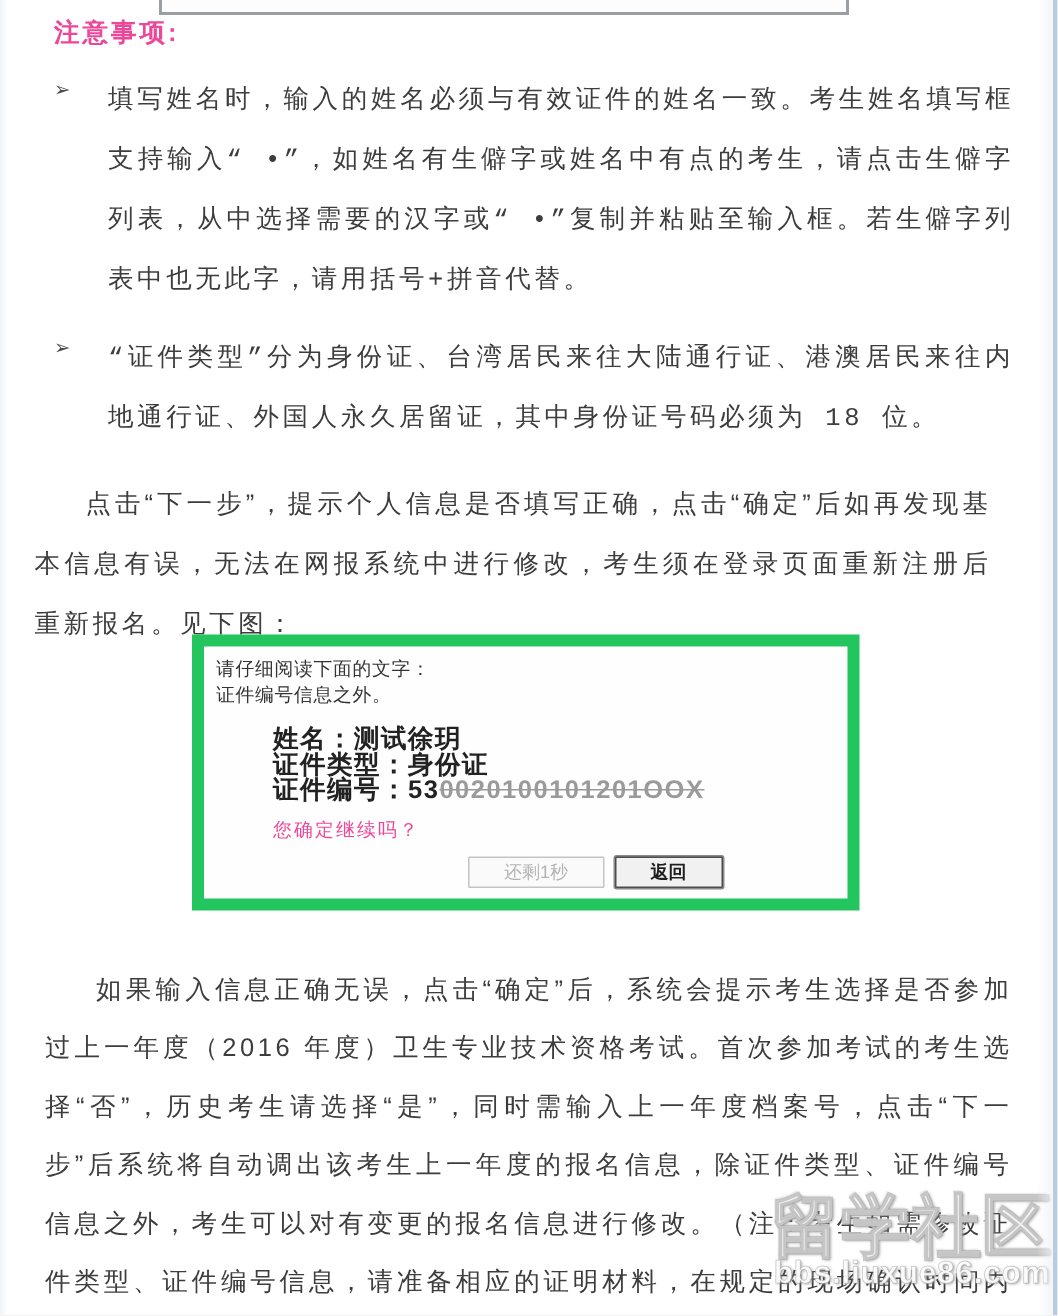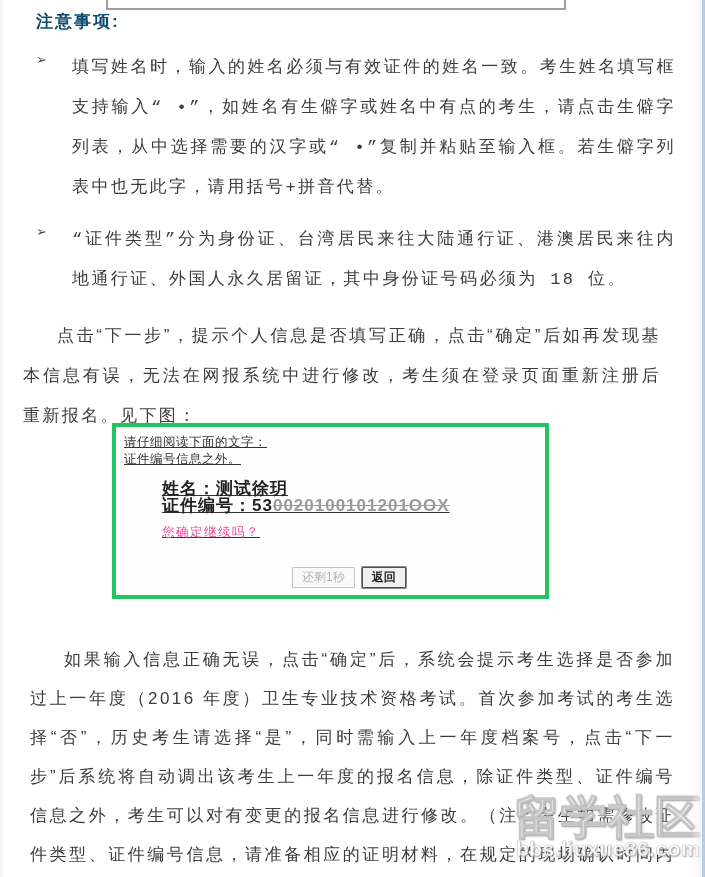--- a/index.html
+++ b/index.html
@@ -40,32 +40,32 @@
   #bullet2{top:220px;}
   .para{
     position:absolute;left:23px;width:638px;
     font-size:17px;line-height:40px;letter-spacing:2.4px;
     text-indent:2em;text-align:justify;text-justify:inter-ideograph;
   }
   #para1{top:316px;}
   #para2{top:640px;left:30px;width:645px;line-height:39px;}
   
   .dialog{
-    position:absolute;left:112px;top:423px;width:429px;height:168px;
-    border:4px solid #22c55e;background:#fffefe;
-    font-size:12.5px;line-height:17px;color:#333;letter-spacing:0.5px;text-decoration:underline;
+    position:absolute;left:128px;top:423px;width:429px;height:168px;
+    border:8px solid #22c55e;background:#fffefe;
+    font-size:12.5px;line-height:17px;color:#333;letter-spacing:0.5px;
   }
   .dialog .intro{padding:7px 8px 0 8px;}
   .dialog .indent{text-indent:2.2em;}
   .dialog .warning{margin:3px 0 0 36px;font-weight:bold;}
   .dialog .info{margin:12px 0 0 46px;font-weight:bold;font-size:17px;line-height:17px;color:#222;letter-spacing:1px;}
   .dialog .masked{color:#9a9a9a;text-decoration:line-through;filter:blur(0.4px);}
   .dialog .question{margin:10px 0 0 46px;color:#ec4899;letter-spacing:1.5px;}
   .dialog .btnrow{position:absolute;left:176px;bottom:7px;display:flex;gap:7px;}
-  .btn{font-family:"Liberation Sans",sans-serif;font-size:12px;padding:1px 9px;border-radius:1px;text-align:right;}
+  .btn{font-family:"Liberation Sans",sans-serif;font-size:12px;padding:1px 23px;border-radius:1px;text-align:right;}
   .btn-disabled{color:#b3b3b3;border:1px solid #c4c4c4;background:#fafafa;}
   .btn-back{font-weight:bold;color:#1f1f1f;border:1px solid #4d4d4d;background:#f1f1f1;
     box-shadow:0 0 0 1px #8a8a8a;}
   
   .watermark{
     position:absolute;right:2px;top:793px;width:190px;text-align:center;
     pointer-events:none;
   }
   .watermark .wm-title{
     font-size:46px;font-weight:bold;letter-spacing:1px;
@@ -82,41 +82,42 @@
     white-space:nowrap;
   }
 </style>
 </head>
 <body>
 
 <div class="page">
 
   <div class="top-figure-remnant"></div>
 
-  <div class="heading" style="color:#0c4a6e;">注意事项:</div>
+  <div class="heading" style="color:#ec4899;">注意事项:</div>
 
   <div class="bullet" id="bullet1">
     <div class="marker">➢</div>
     <div class="btext">填写姓名时，输入的姓名必须与有效证件的姓名一致。考生姓名填写框支持输入“ •”，如姓名有生僻字或姓名中有点的考生，请点击生僻字列表，从中选择需要的汉字或“ •”复制并粘贴至输入框。若生僻字列表中也无此字，请用括号+拼音代替。</div>
   </div>
 
   <div class="bullet" id="bullet2">
     <div class="marker">➢</div>
     <div class="btext">“证件类型”分为身份证、台湾居民来往大陆通行证、港澳居民来往内地通行证、外国人永久居留证，其中身份证号码必须为 18 位。</div>
   </div>
 
   <div class="para" id="para1">点击“下一步”，提示个人信息是否填写正确，点击“确定”后如再发现基本信息有误，无法在网报系统中进行修改，考生须在登录页面重新注册后重新报名。见下图：</div>
 
   <div class="dialog">
     <div class="intro">
       <div>请仔细阅读下面的文字：</div>
       <div>证件编号信息之外。</div>
     </div>
     <div class="info">
       <div><span>姓名：</span><span>测试徐玥</span></div>
+      <div><span>证件类型：</span><span>身份证</span></div>
       <div><span>证件编号：</span><span>53</span><span class="masked">0020100101201OOX</span></div>
     </div>
     <div class="question">您确定继续吗？</div>
     <div class="btnrow">
       <button class="btn btn-disabled" disabled="">还剩1秒</button>
       <button class="btn btn-back">返回</button>
     </div>
   </div>
 
   <div class="para" id="para2">如果输入信息正确无误，点击“确定”后，系统会提示考生选择是否参加过上一年度（2016 年度）卫生专业技术资格考试。首次参加考试的考生选择“否”，历史考生请选择“是”，同时需输入上一年度档案号，点击“下一步”后系统将自动调出该考生上一年度的报名信息，除证件类型、证件编号信息之外，考生可以对有变更的报名信息进行修改。（注：考生如需修改证件类型、证件编号信息，请准备相应的证明材料，在规定的现场确认时间内到指定地点进行修改。）见下图：</div>

